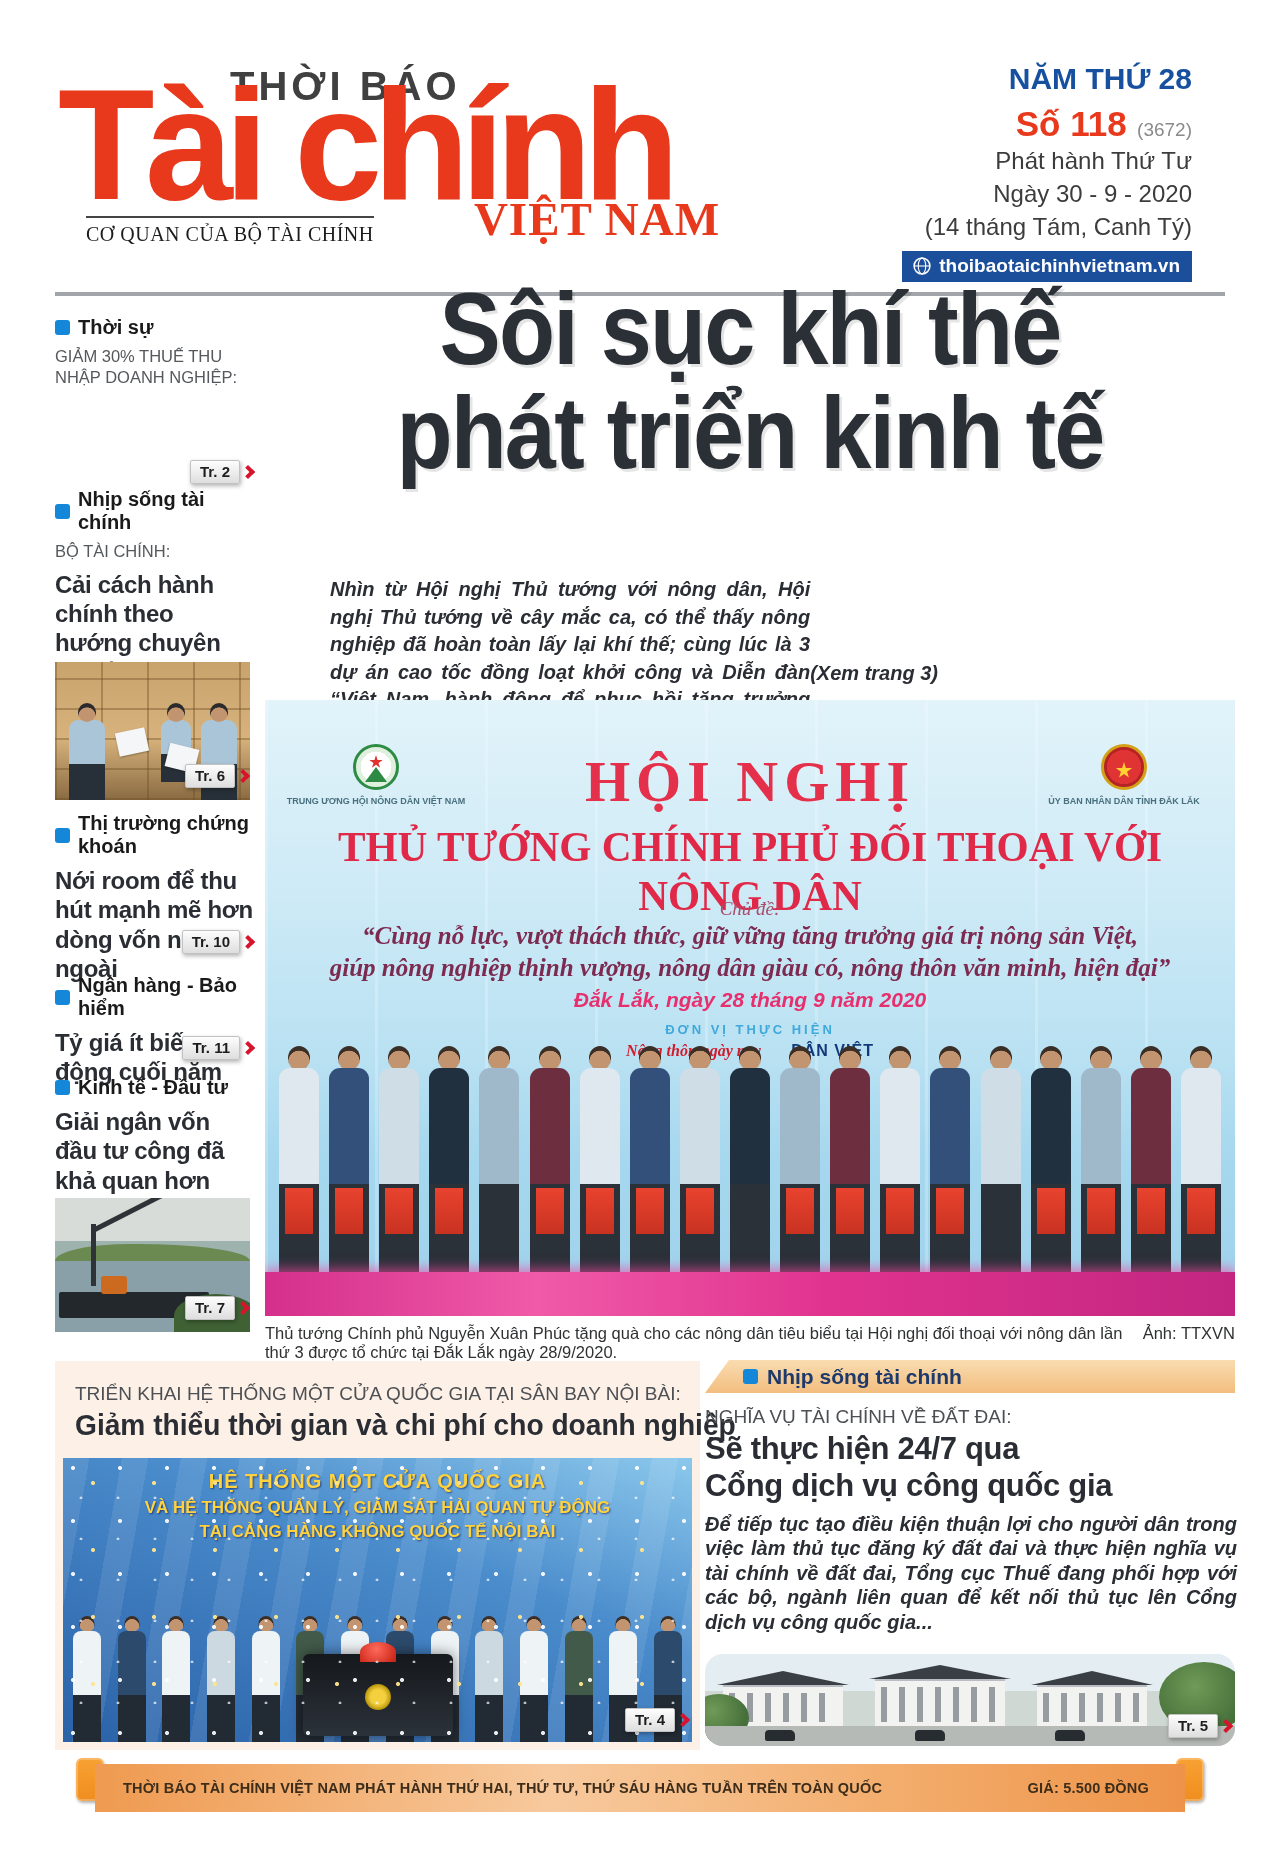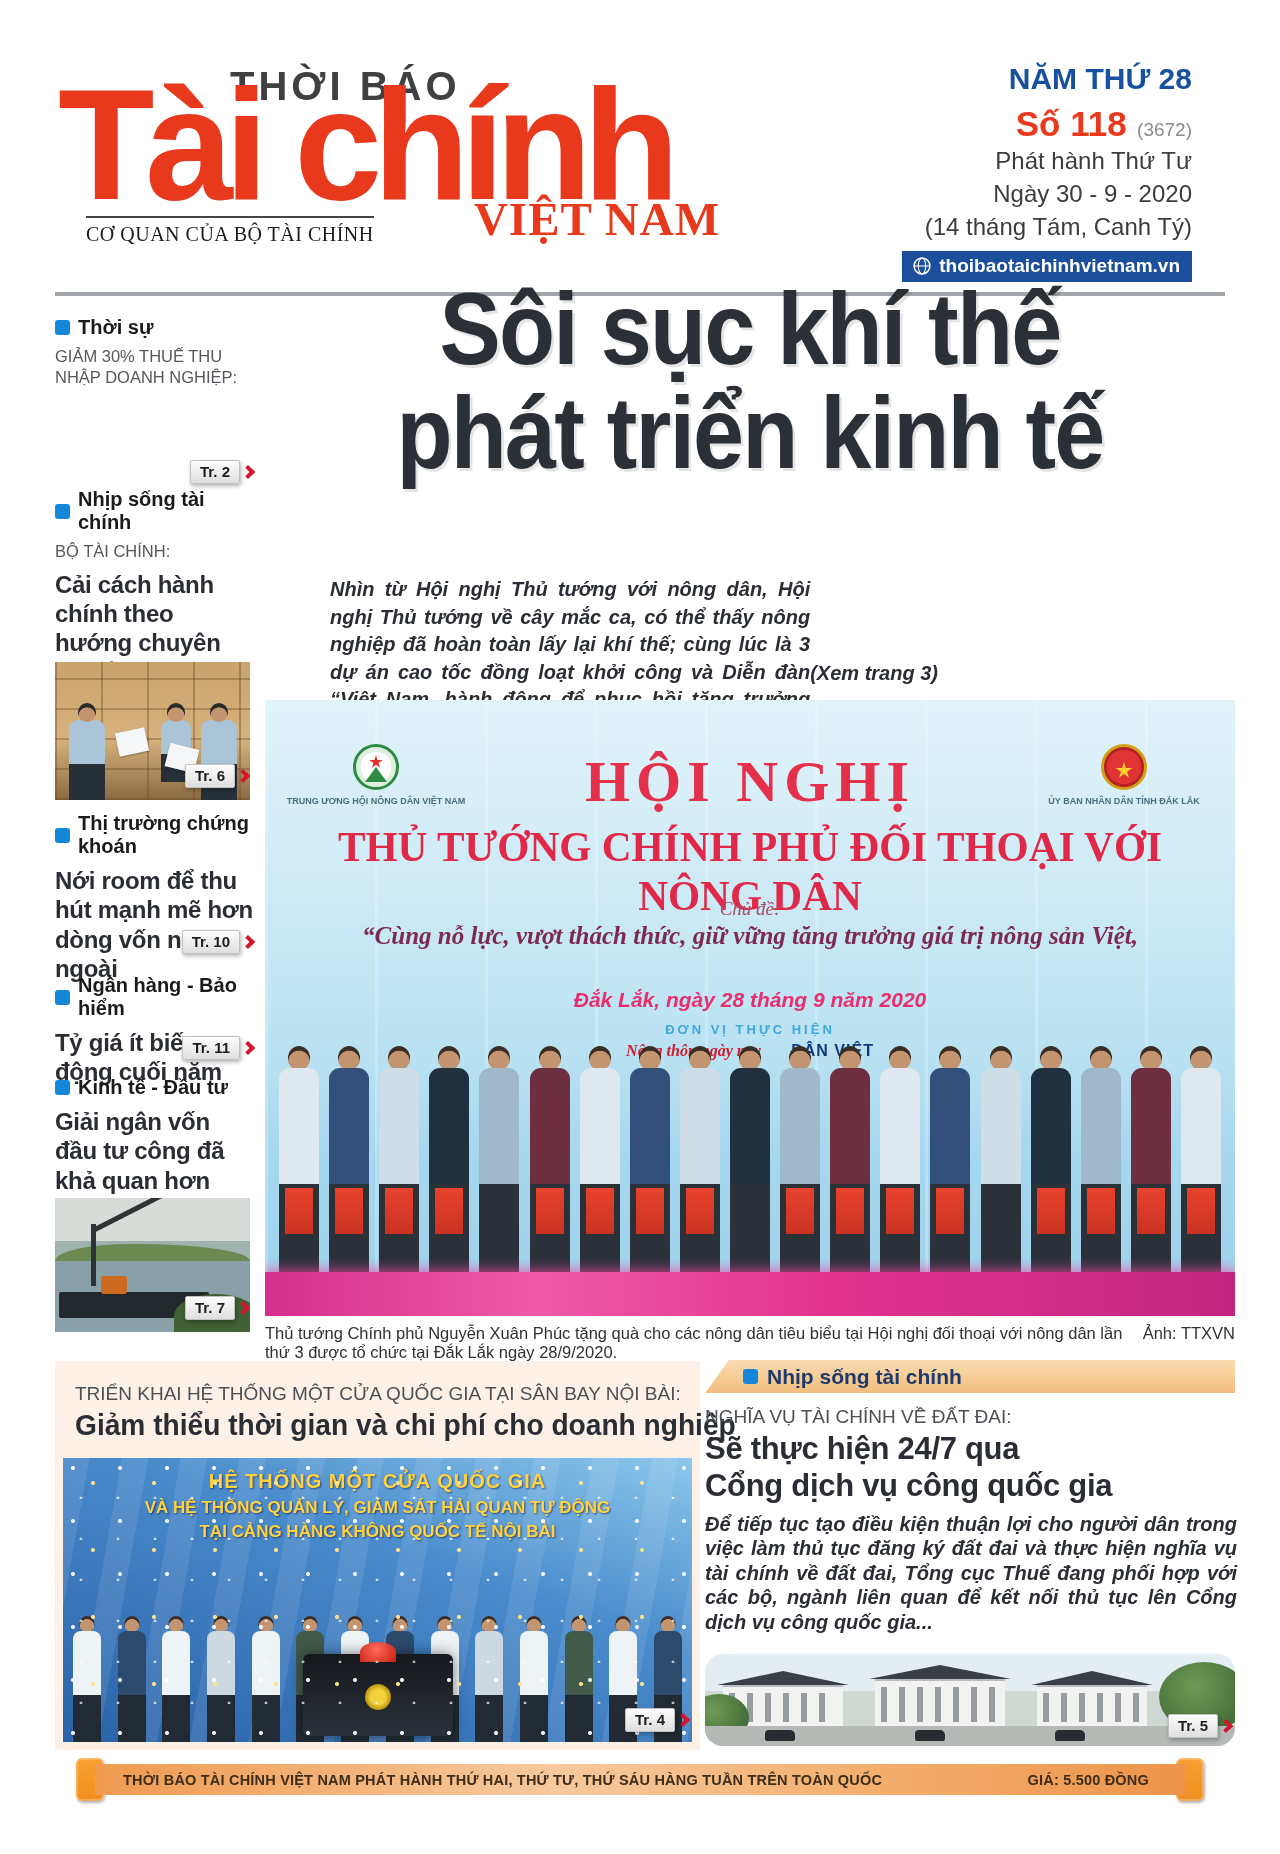--- a/index.html
+++ b/index.html
@@ -138,21 +138,21 @@
   [data-name="br-body"]{position:absolute;left:705px;top:1512px;width:532px;font-size:20px;font-weight:bold;font-style:italic;line-height:1.22;color:#2a2d33;text-align:justify;}
   [data-name="houses-photo"]{position:absolute;left:705px;top:1654px;width:530px;height:92px;overflow:hidden;
     background:linear-gradient(180deg,#e4edf2 0 40%, #cfd8d2 40%);border-radius:18px;}
   .house{position:absolute;background:#f2f3f1;border-top:3px solid #b9bdc2;}
   .house::before{content:"";position:absolute;left:-6px;right:-6px;top:-16px;height:14px;background:#3a3f45;clip-path:polygon(0 100%,50% 0,100% 100%);}
   .house .win{position:absolute;inset:6px 6px 4px;background:repeating-linear-gradient(90deg, rgba(60,70,80,.5) 0 6px, transparent 6px 18px);}
   .tree{position:absolute;border-radius:50%;background:radial-gradient(circle at 40% 35%,#6f9a57,#46703a 70%);}
   .road{position:absolute;left:0;right:0;bottom:0;height:20px;background:#b6bab6;}
   .car{position:absolute;bottom:5px;width:30px;height:11px;border-radius:4px 5px 2px 2px;background:#272c31;}
   
-  [data-name="footer-ribbon"]{position:absolute;left:95px;right:95px;top:1764px;height:31px;display:flex;align-items:center;justify-content:space-between;padding:0 36px 0 28px;
+  [data-name="footer-ribbon"]{position:absolute;left:95px;right:95px;top:1764px;height:48px;display:flex;align-items:center;justify-content:space-between;padding:0 36px 0 28px;
     background:linear-gradient(90deg,#ef9a50,#f7c99d 42%,#f3ae6e 72%,#ee9449);}
   .foot-text{font-size:14.5px;font-weight:bold;color:#3d2d1a;letter-spacing:0.2px;}
   .ribbon-cap{position:absolute;top:1758px;width:28px;height:43px;border-radius:6px;background:linear-gradient(180deg,#f9a133,#ef8e1f);box-shadow:inset 0 0 0 2px rgba(255,255,255,.25),1px 2px 3px rgba(0,0,0,.3);}
   .ribbon-cap.left{left:76px;}
   .ribbon-cap.right{right:76px;}
 </style>
 </head>
 <body>
 
 <div class="page" data-name="newspaper-front-page">
@@ -279,20 +279,21 @@
         </div>
       <div class="emblem" data-name="daklak-emblem">
           <span class="star" data-name="star-icon"></span>
         </div>
       <div class="emblem-caption" data-name="farmers-union-caption">TRUNG ƯƠNG HỘI NÔNG DÂN VIỆT NAM</div>
       <div class="emblem-caption" data-name="daklak-caption">ỦY BAN NHÂN DÂN TỈNH ĐẮK LẮK</div>
       <div class="ph-title1" data-name="banner-title">HỘI NGHỊ</div>
       <div class="ph-title2" data-name="banner-subtitle">THỦ TƯỚNG CHÍNH PHỦ ĐỐI THOẠI VỚI NÔNG DÂN</div>
       <div class="ph-topic-label" data-name="banner-topic-label">Chủ đề:</div>
       <div class="ph-topic" style="top:222px;" data-name="banner-topic-line1">“Cùng nỗ lực, vượt thách thức, giữ vững tăng trưởng giá trị nông sản Việt,</div>
+      <div class="ph-topic" style="top:254px;" data-name="banner-topic-line2">giúp nông nghiệp thịnh vượng, nông dân giàu có, nông thôn văn minh, hiện đại”</div>
       <div class="ph-venue" data-name="banner-venue-date">Đắk Lắk, ngày 28 tháng 9 năm 2020</div>
       <div class="ph-org-label" data-name="banner-organizer-label">ĐƠN VỊ THỰC HIỆN</div>
       <div class="ph-logos" data-name="organizer-logos">
         <span class="logo-nongthon" data-name="nongthon-logo">Nông thôn ngày nay</span>
         <span class="logo-danviet" data-name="danviet-logo">DÂN VIỆT</span>
       </div>
       <div class="crowd" data-name="farmers-group">
           <div class="person" data-name="person-figure"></div>
           <div class="person" data-name="person-figure"></div>
           <div class="person" data-name="person-figure"></div>

